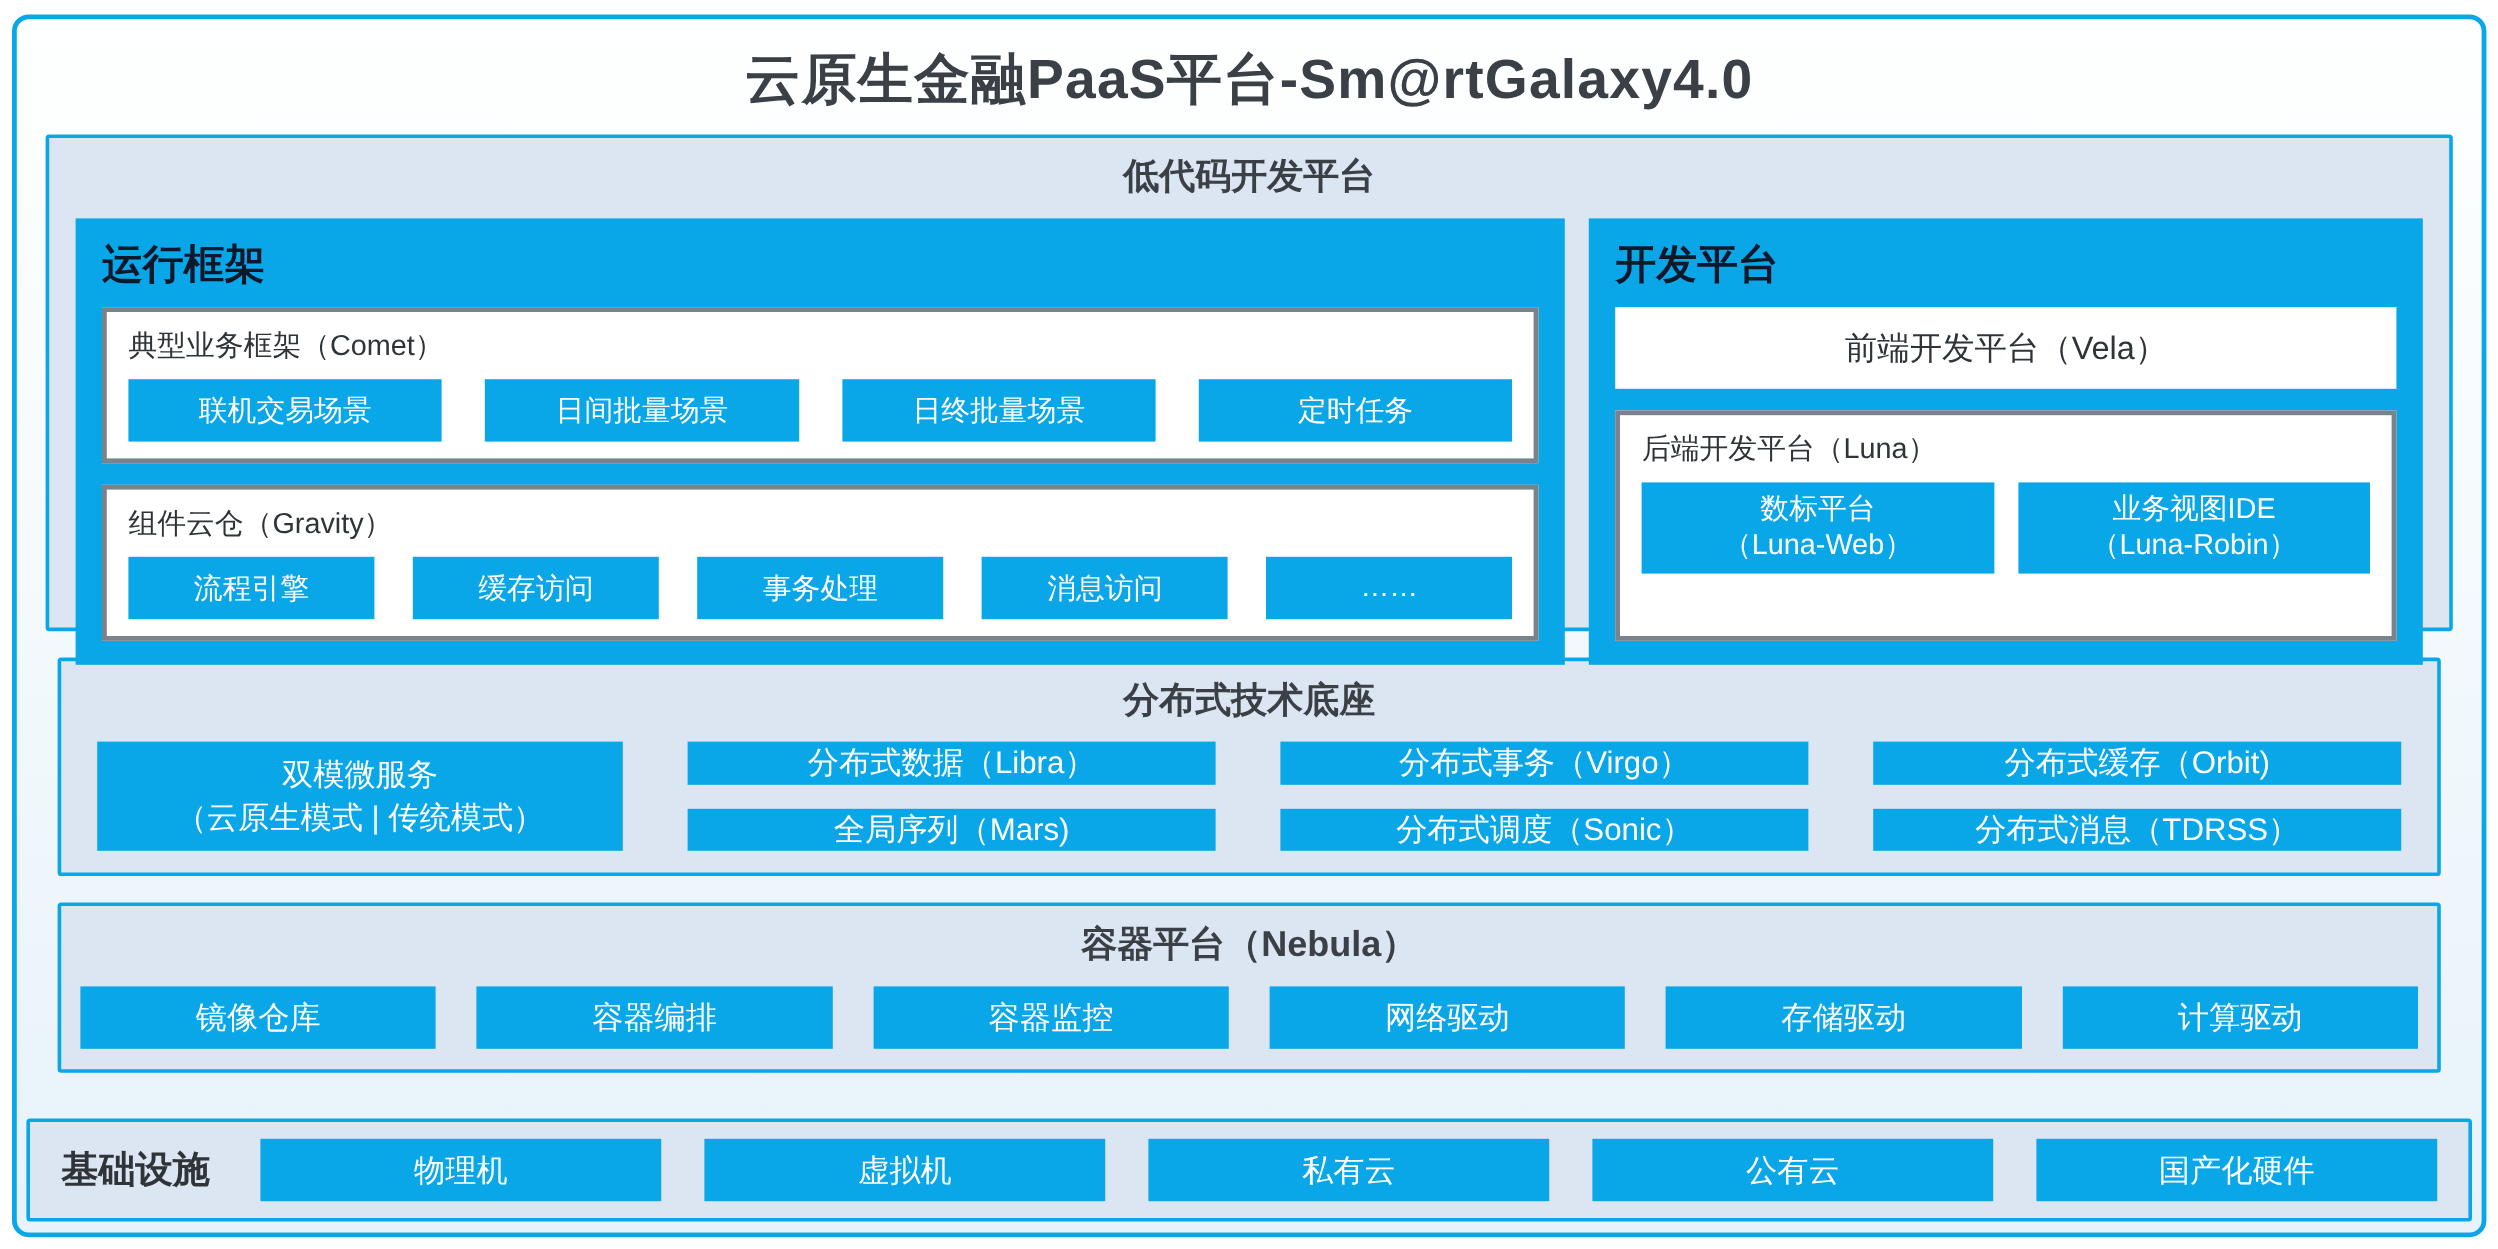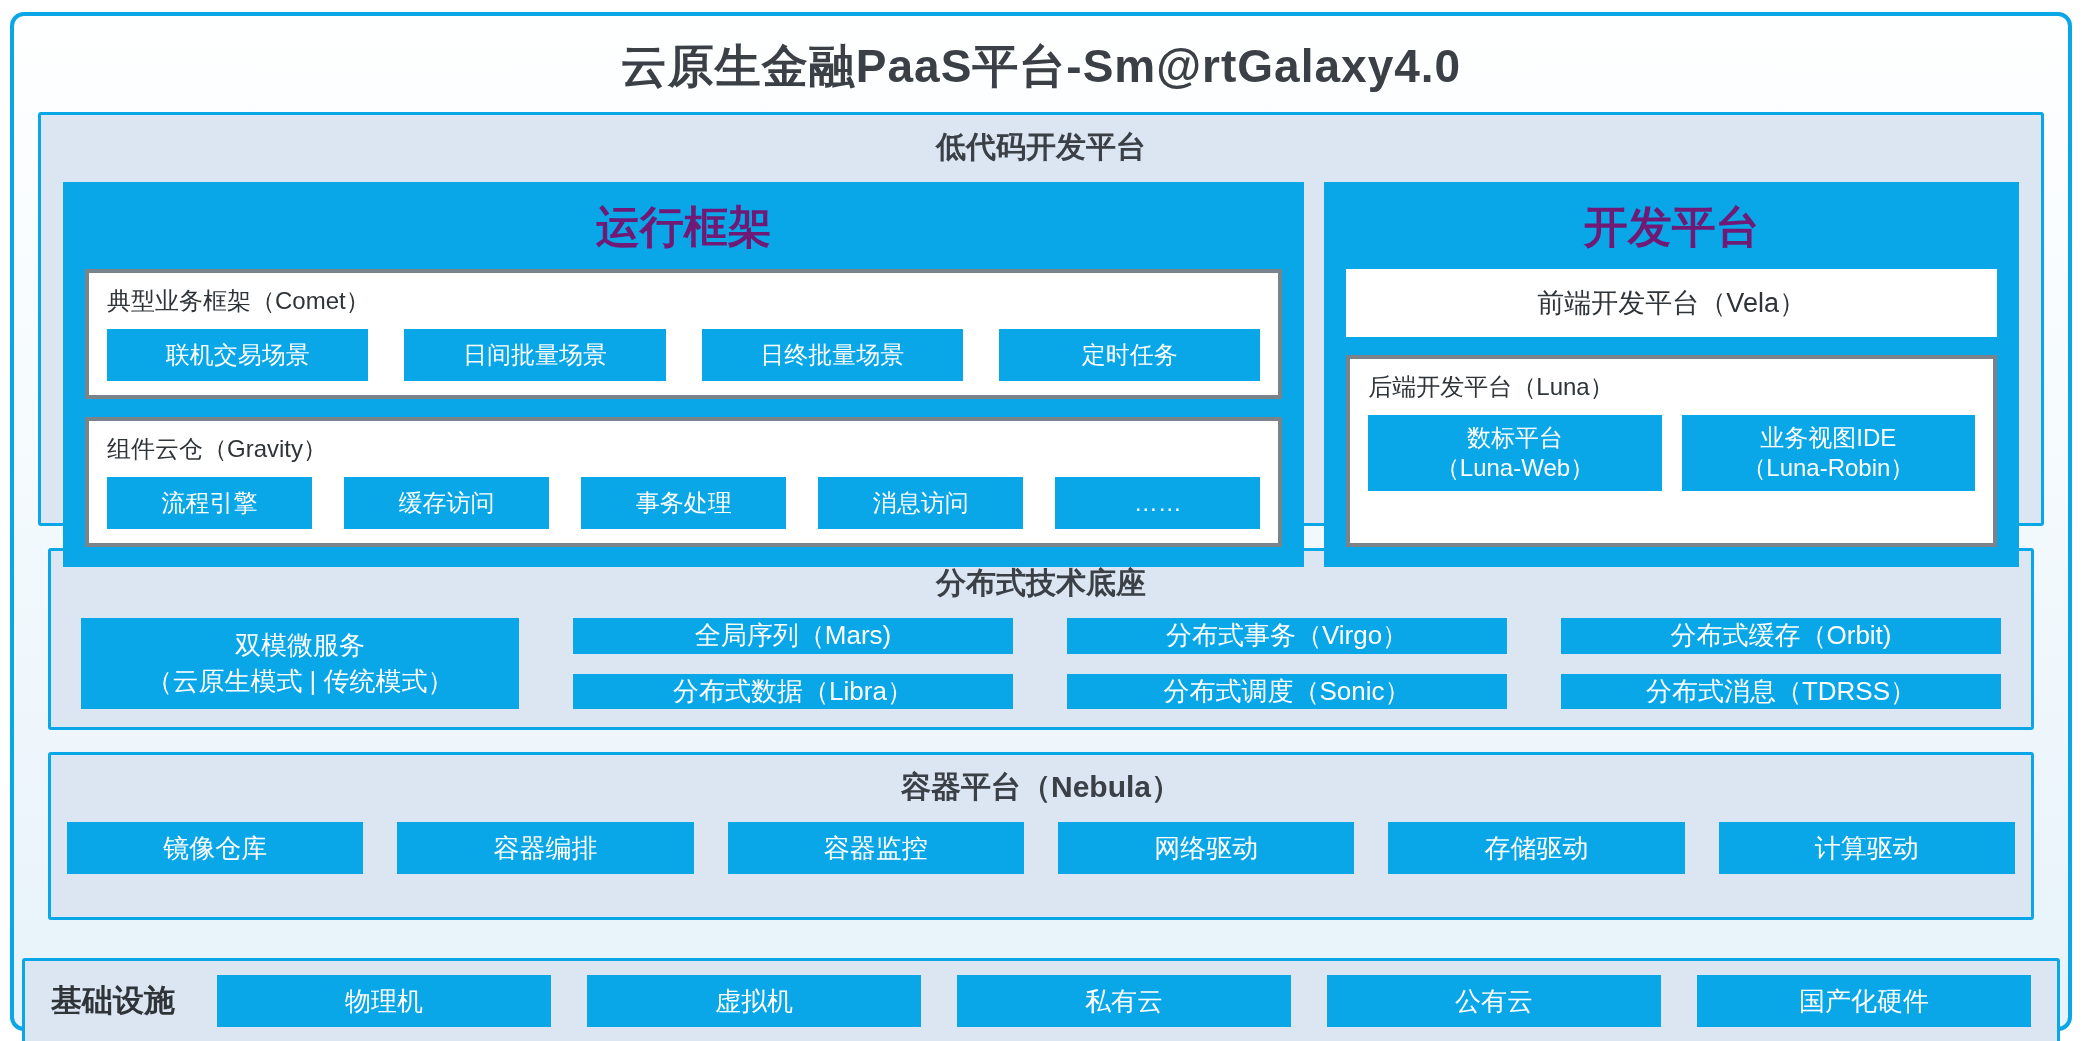--- a/index.html
+++ b/index.html
@@ -52,23 +52,23 @@
   }
   .bluebox {
     background: #0aa7e8;
     padding: 10px 22px 20px;
     display: flex;
     flex-direction: column;
   }
   .bluebox-runtime { flex: 1.84; }
   .bluebox-dev { flex: 1; }
   .bluebox-title {
-    text-align: center;
-    color: #701a75;
-    font-size: 44px;
+    text-align: left;
+    color: #0f172a;
+    font-size: 34px;
     font-weight: bold;
     padding: 6px 0 12px;
   }
   .whitebox {
     background: #ffffff;
     border: 4px solid #7b838a;
     padding: 6px 18px 14px;
   }
   .whitebox-title {
     text-align: left;
@@ -137,21 +137,21 @@
   }
   .dist-col {
     flex: 1;
     display: flex;
     flex-direction: column;
     gap: 20px;
   }
   .dist-chip { font-size: 26px; height: auto; flex: 1; }
   .panel-container {
     margin: 22px 34px 0;
-    height: 168px;
+    height: 142px;
     display: flex;
     flex-direction: column;
   }
   .container-chips {
     display: flex;
     gap: 34px;
     padding: 0 16px 18px;
   }
   .container-chip { font-size: 26px; }
   .panel-infra {
@@ -237,22 +237,22 @@
   </div>
 
   <div class="panel panel-dist">
     <div class="panel-header">分布式技术底座</div>
     <div class="dist-grid">
       <div class="chip chip-2line dual-chip">
         <span>双模微服务</span>
         <span>（云原生模式 | 传统模式）</span>
       </div>
       <div class="dist-col">
+        <div class="chip dist-chip">分布式数据（Libra）</div>
         <div class="chip dist-chip">全局序列（Mars)</div>
-        <div class="chip dist-chip">分布式数据（Libra）</div>
       </div>
       <div class="dist-col">
         <div class="chip dist-chip">分布式事务（Virgo）</div>
         <div class="chip dist-chip">分布式调度（Sonic）</div>
       </div>
       <div class="dist-col">
         <div class="chip dist-chip">分布式缓存（Orbit)</div>
         <div class="chip dist-chip">分布式消息（TDRSS）</div>
       </div>
     </div>

